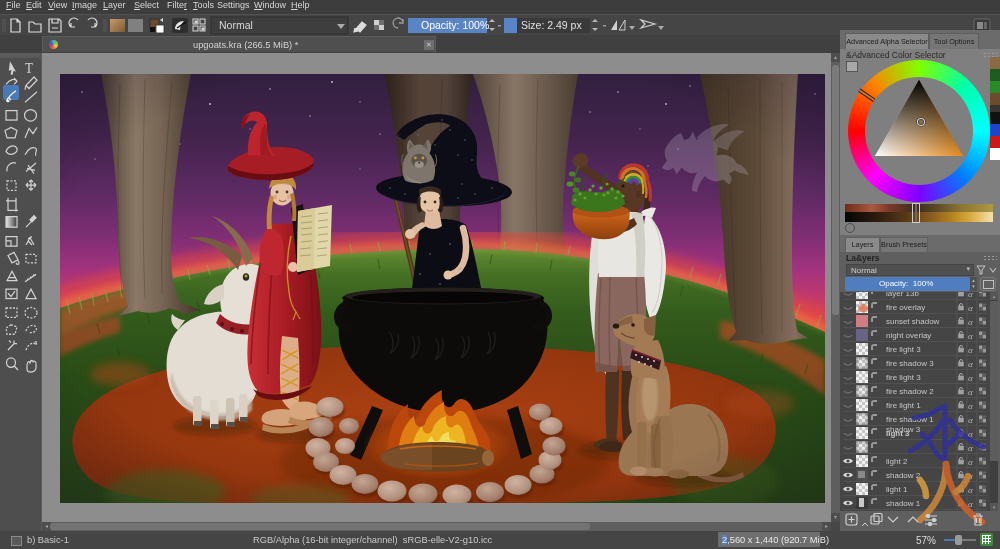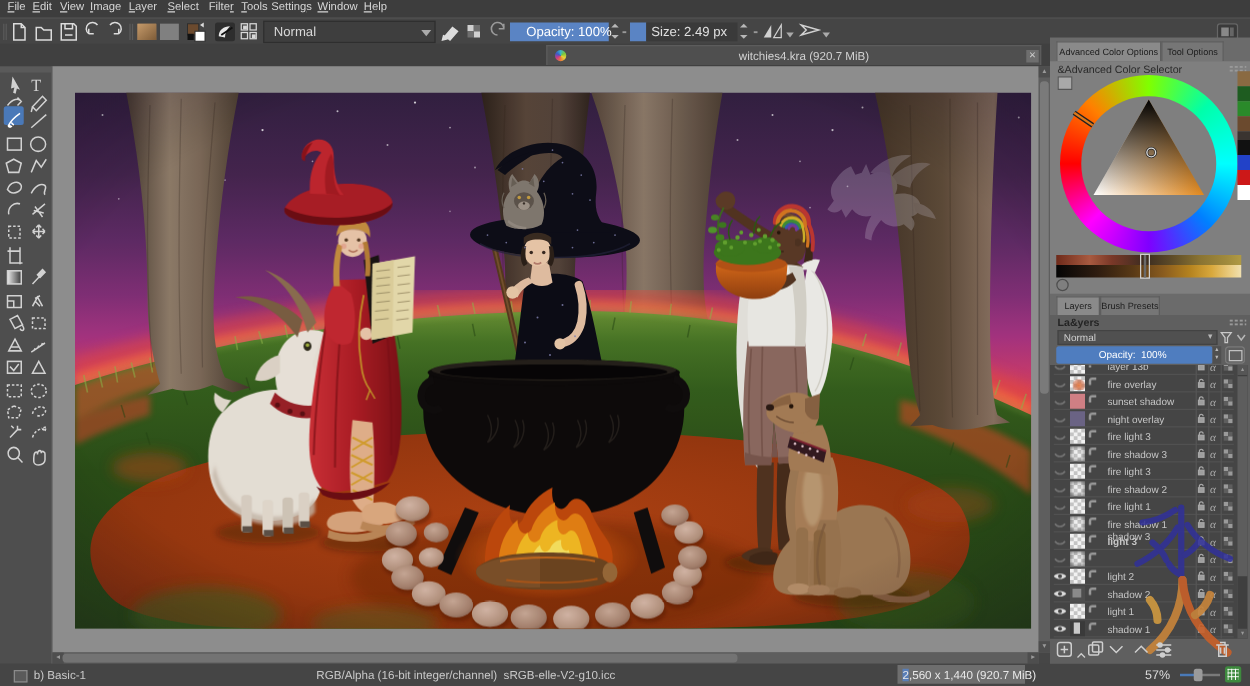--- a/index.html
+++ b/index.html
@@ -123,24 +123,24 @@
   <defs>
         <linearGradient id="grad_tb" x1="0" y1="0" x2="1" y2="1">
           <stop offset="0" stop-color="#c59a6a"></stop>
           <stop offset="1" stop-color="#7e5c38"></stop>
         </linearGradient>
       </defs>
 </svg>
 </div>
 
 <div id="tabbar" class="abs">
-  <div class="tab" style="left:437px;width:396px;">
-      <span style="position:absolute;left:153px;top:3px;">witchies4.kra (920.7 MiB)</span>
+  <div class="tab" style="left:42px;width:394px;">
+      <span style="position:absolute;left:150px;top:3px;">upgoats.kra (266.5 MiB) *</span>
     <span class="kicon" style="left:6px;"></span>
-    <span class="closeb" style="left:383px;">✕</span>
+    <span class="closeb" style="left:381px;">✕</span>
     </div>
 </div>
 
 <div id="toolbox" class="abs">
 <svg width="42" height="478" viewBox="0 0 42 478">
 <rect x="0" y="0" width="42" height="5" fill="#5a5a5a"></rect>
 <rect x="3" y="32" width="16" height="15" rx="2" fill="#4a79b8"></rect>
 <g stroke="#d2d2d2" stroke-width="1.2" fill="none" transform="translate(0,3) scale(1,1.05)">
 
   <path d="M8,1 l6,10 l-2.5,-1 l-1,4 l-2,-0.6 l1,-4 l-2.7,0.6 Z" fill="#d2d2d2" transform="translate(2,4)" stroke="none"></path>
@@ -822,21 +822,21 @@
 <div class="abs" style="left:0;top:460px;width:9px;height:9px;background:#4e4e4e;color:#9a9a9a;font-size:6px;text-align:center;line-height:9px;">▾</div>
 </div>
 <div id="hscroll" class="abs">
 <div class="abs" style="left:0;top:0;width:9px;height:9px;background:#4e4e4e;color:#9a9a9a;font-size:6px;text-align:center;line-height:9px;">◂</div>
 <div class="abs" style="left:8px;top:1px;width:540px;height:7px;background:#737373;border-radius:3px;"></div>
 <div class="abs" style="left:780px;top:0;width:9px;height:9px;background:#4e4e4e;color:#9a9a9a;font-size:6px;text-align:center;line-height:9px;">▸</div>
 </div>
 
 <div id="panel" class="abs">
 
-  <div class="ptab" style="left:5px;top:3px;width:84px;height:16px;background:#8a8a8a;border:1px solid #5e5e5e;border-bottom:none;padding-top:3px;">Advanced Color Options</div>
+  <div class="ptab" style="left:5px;top:3px;width:84px;height:16px;background:#8a8a8a;border:1px solid #5e5e5e;border-bottom:none;padding-top:3px;">Advanced Alpha Selector</div>
   <div class="ptab" style="left:89px;top:3px;width:50px;height:16px;background:#767676;border:1px solid #5e5e5e;border-bottom:none;padding-top:3px;">Tool Options</div>
 
   <div class="abs" style="left:0;top:19px;width:160px;height:186px;background:#7f7f7f;"></div>
   <div class="abs" style="left:6px;top:20px;font-size:8.5px;color:#2a2a2a;">&amp;Advanced Color Selector</div>
   <div class="abs" style="left:143px;top:22px;width:14px;height:6px;background-image:radial-gradient(circle,#9a9a9a 1px,transparent 1px);background-size:4px 3px;"></div>
   <div class="abs" style="left:6px;top:31px;width:10px;height:9px;background:#a8a8a8;border:1px solid #555;"></div>
 
   <div class="abs" style="left:8px;top:29.5px;width:142px;height:142px;border-radius:50%;background:conic-gradient(#80ff00,#00ffaa 12.5%,#00ffff 25%,#0080ff 37.5%,#7f00ff 50%,#ff00ff 62.5%,#ff0000 75%,#ff8000 87.5%,#80ff00 100%);"></div>
   <div class="abs" style="left:25px;top:46.5px;width:108px;height:108px;border-radius:50%;background:#7f7f7f;"></div>
   <svg class="abs" style="left:0;top:0;" width="160" height="205" viewBox="0 0 160 205">

